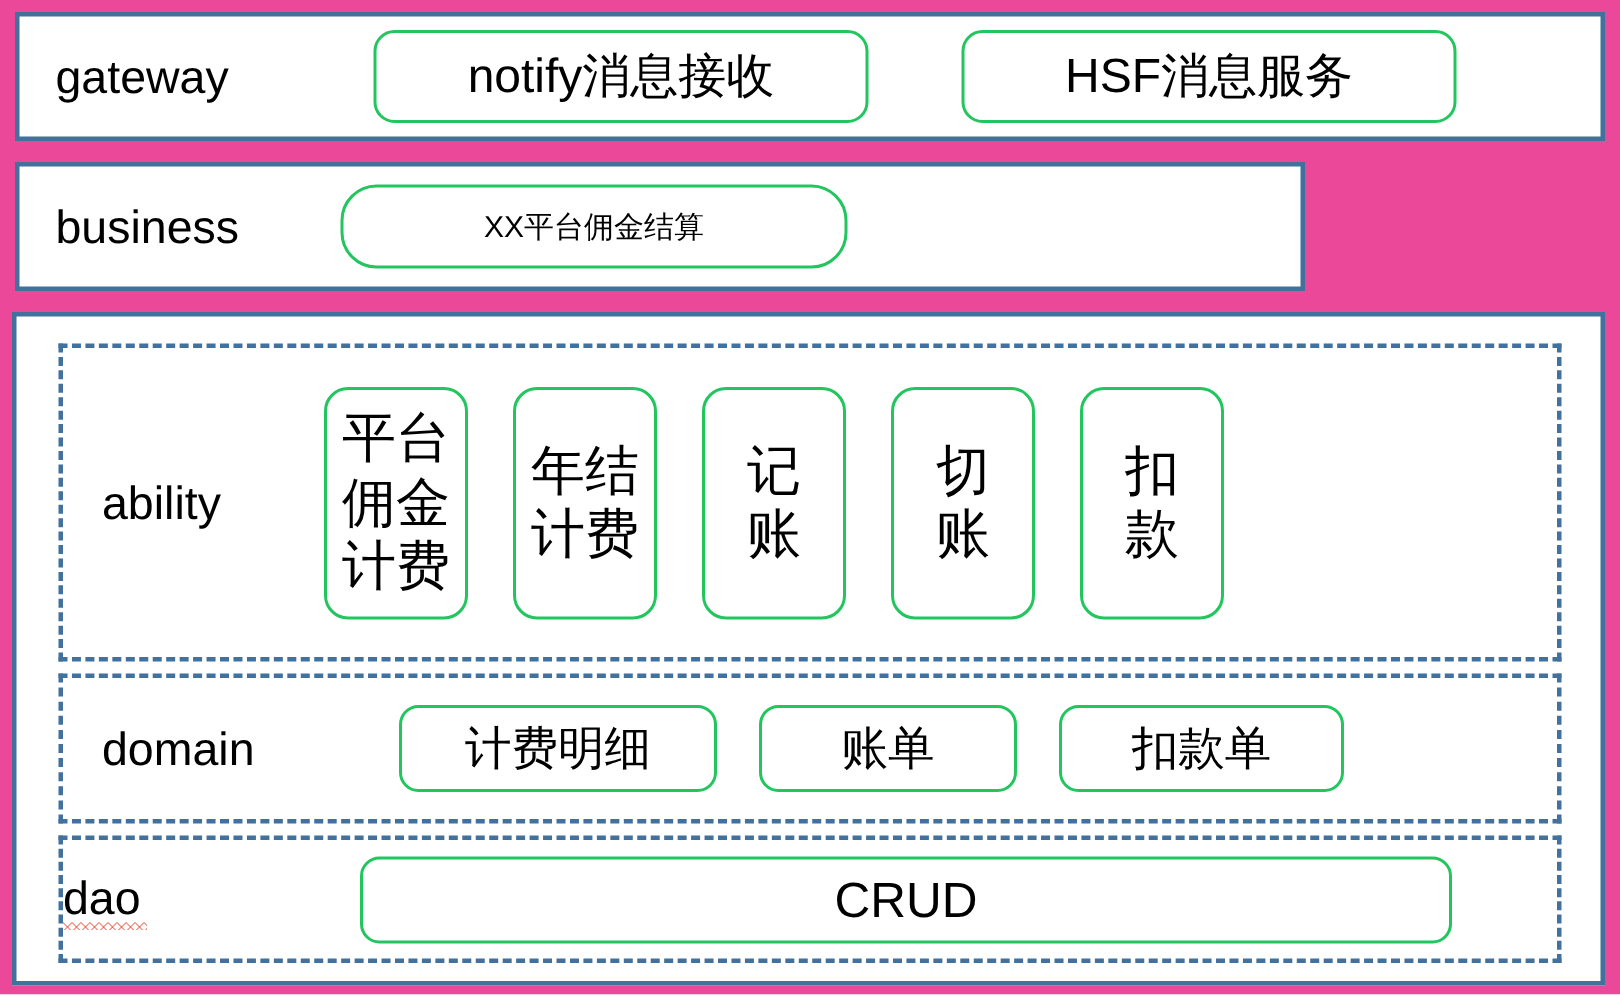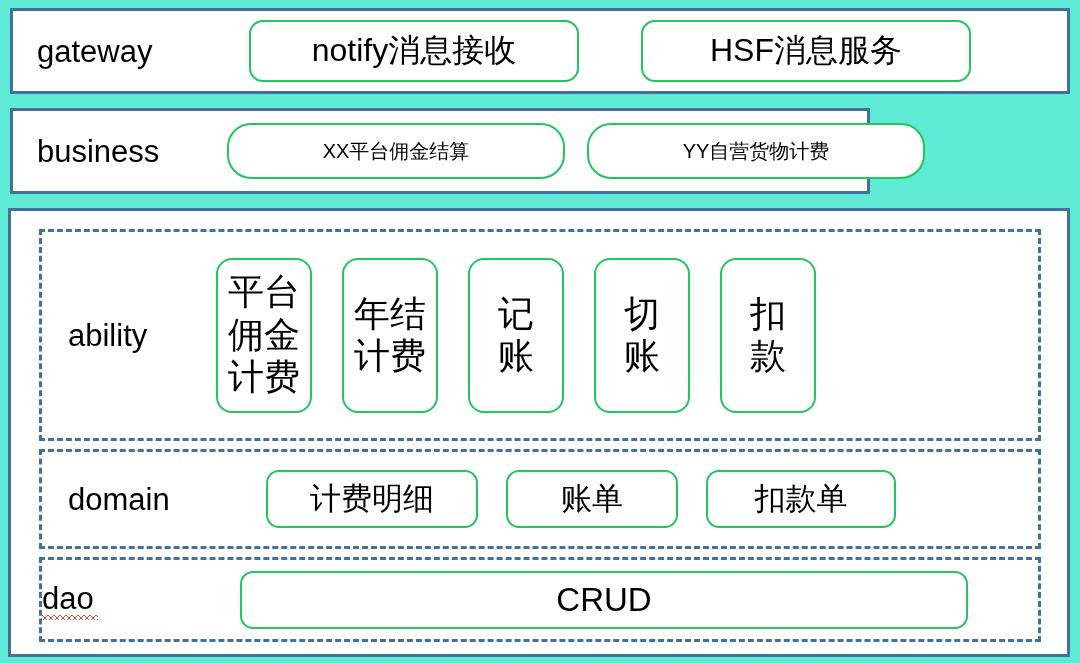--- a/index.html
+++ b/index.html
@@ -10,21 +10,21 @@
   }
   body {
     font-family: "Liberation Sans", "DejaVu Sans", sans-serif;
     color: #000000;
   }
 
   #diagram {
     position: relative;
     width: 1080px;
     height: 663px;
-    background: #5eead4;
+    background: #ec4899;
     overflow: hidden;
   }
 
   
   .layer-box {
     position: absolute;
     box-sizing: border-box;
     border: 3px solid #41719C;
     background: #ffffff;
     display: flex;
@@ -172,21 +172,20 @@
       <div class="gap-gateway"></div>
       <div class="chip chip-gateway">HSF消息服务</div>
     </div>
   </div>
 
   <div class="layer-box layer-business">
     <div class="layer-label label-business">business</div>
     <div class="row-chips">
       <div class="chip chip-business">XX平台佣金结算</div>
       <div class="gap-business"></div>
-      <div class="chip chip-business">YY自营货物计费</div>
     </div>
   </div>
 
   <div class="layer-box layer-stack">
 
     <div class="dashed-box sub-ability">
       <div class="layer-label label-ability">ability</div>
       <div class="ability-chips">
         <div class="chip chip-ability">
           <span class="txt">平台

